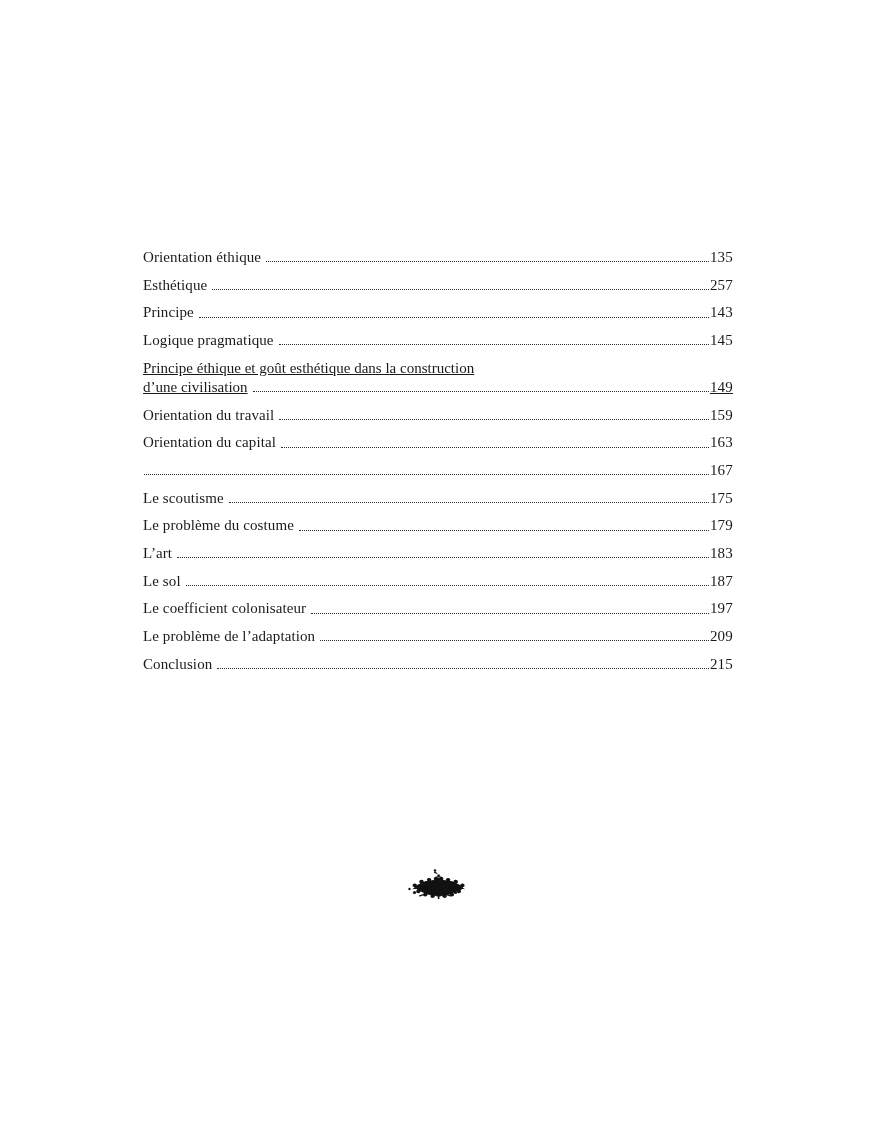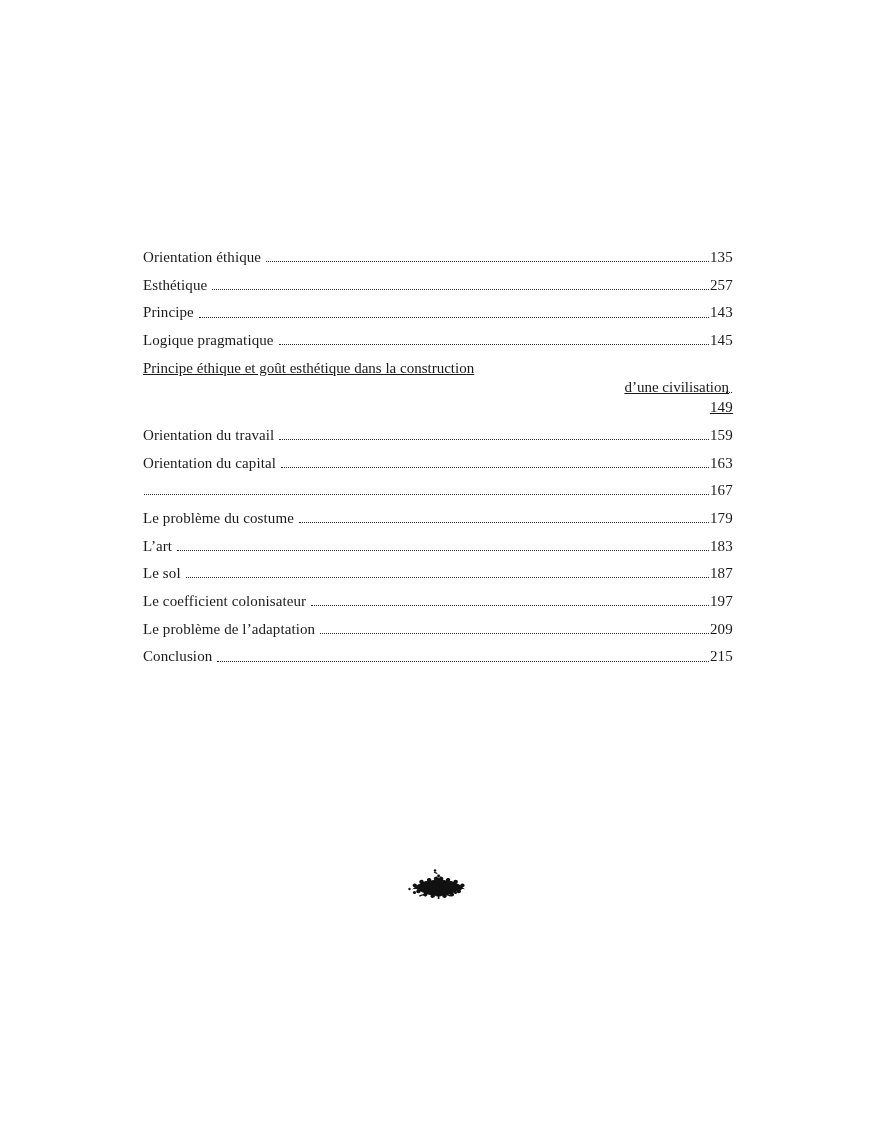--- a/index.html
+++ b/index.html
@@ -70,21 +70,20 @@
   }
   .toc-entry.multiline .line1 {
     display: block;
     line-height: 1.28;
   }
   .toc-entry.multiline .line2row {
     display: flex;
     align-items: flex-end;
     white-space: nowrap;
     line-height: 1.28;
-    flex-direction: column;
   }
   .toc-entry.multiline .line2row .title2 {
     flex: 0 0 auto;
     padding-right: 4px;
   }
 
   .ornament {
     position: absolute;
     left: 0;
     right: 0;
@@ -147,20 +146,25 @@
       <span class="title">Orientation du capital</span>
       <span class="leader"></span>
       <span class="page-num">163</span>
     </div>
 
     <div class="toc-entry">
       <span class="leader"></span>
       <span class="page-num">167</span>
     </div>
 
+    <div class="toc-entry">
+      <span class="title">Le scoutisme</span>
+      <span class="leader"></span>
+      <span class="page-num">175</span>
+    </div>
 
     <div class="toc-entry">
       <span class="title">Le problème du costume</span>
       <span class="leader"></span>
       <span class="page-num">179</span>
     </div>
 
     <div class="toc-entry">
       <span class="title">L’art</span>
       <span class="leader"></span>

